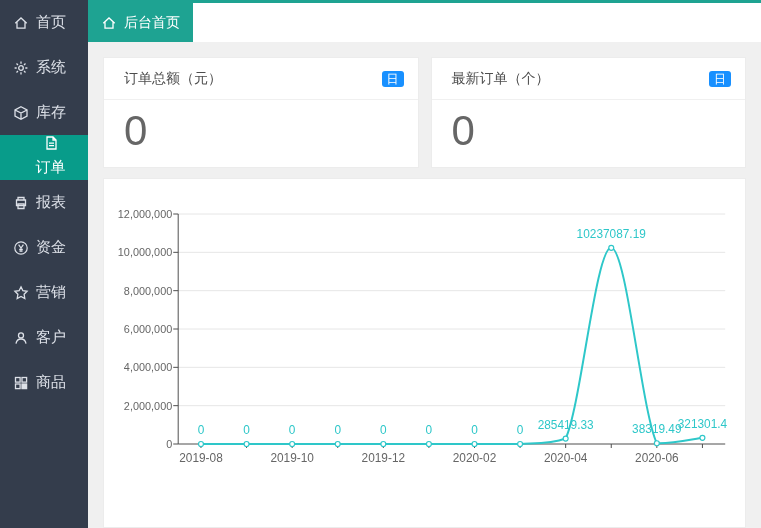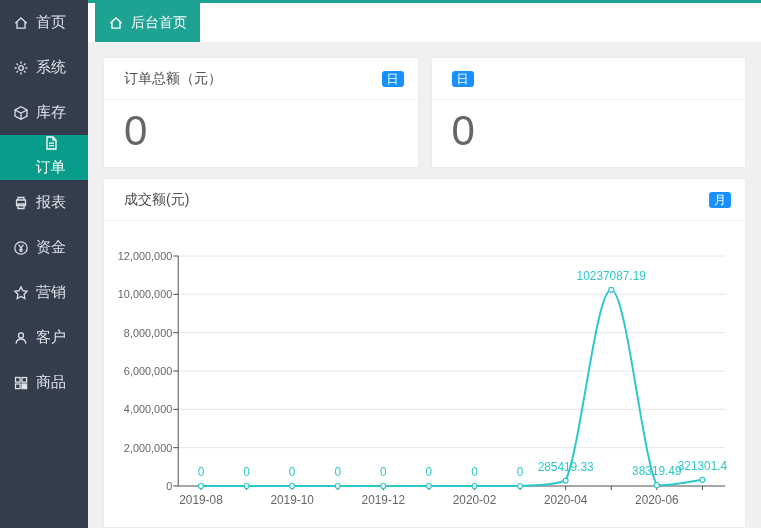--- a/index.html
+++ b/index.html
@@ -7,21 +7,21 @@
   .app{width:761px;height:528px;display:flex;overflow:hidden;background:#84cc16;}
   
   .sidebar{width:88px;flex:0 0 88px;background:#343d4c;height:100%;}
   .side-item{height:45px;display:flex;align-items:center;padding-left:13px;gap:7px;
     color:#dde1e8;font-size:15px;cursor:pointer;box-sizing:border-box;}
   .side-item .ic{width:16px;height:16px;display:inline-flex;}
   .side-item.active{background:#089c8a;color:#ffffff;flex-direction:column;}
   
   .main{flex:1;display:flex;flex-direction:column;min-width:0;}
   .tabbar{height:42px;flex:0 0 42px;background:#ffffff;border-top:3px solid #1ea392;box-sizing:border-box;display:flex;}
-  .tab{margin-left:7px;width:105px;height:100%;background:#1ea392;color:#fff;font-size:14px;
+  .tab{width:105px;height:100%;background:#1ea392;color:#fff;font-size:14px;
     display:flex;align-items:center;justify-content:center;gap:7px;cursor:pointer;}
   .tab .ic{width:16px;height:16px;display:inline-flex;}
   .content{flex:1;background:#f0f0f0;padding:15px;box-sizing:border-box;overflow:hidden;}
   .cards-row{display:flex;gap:12px;}
   .stat-card{flex:1;background:#fff;border:1px solid #ececec;height:111px;box-sizing:border-box;}
   .card-head{height:42px;display:flex;align-items:center;justify-content:space-between;
     padding:0 14px 0 20px;border-bottom:1px solid #f0f0f0;box-sizing:border-box;}
   .card-title{font-size:14px;color:#4d4d4d;}
   .badge{background:#1890ff;color:#fff;font-size:12px;line-height:16px;padding:0 5px;border:none;
     border-radius:3px;cursor:pointer;font-family:inherit;}
@@ -132,31 +132,28 @@
         <section class="stat-card">
           <header class="card-head">
             <span class="card-title">订单总额（元）</span>
             <button class="badge">日</button>
           </header>
           <div class="card-value">0</div>
         </section>
 
         <section class="stat-card">
           <header class="card-head">
+            <span class="card-title">最新订单（个）</span>
             <button class="badge">日</button>
           </header>
           <div class="card-value">0</div>
         </section>
       </div>
 
       <section class="chart-card">
-        <header class="card-head">
-          <span class="card-title">成交额(元)</span>
-          <button class="badge">月</button>
-        </header>
         <div class="chart-body" id="chart-body">
             <svg viewBox="0 0 648 305" width="100%" height="305" preserveAspectRatio="none">
               <defs>
                 <clipPath id="yclip">
                   <rect x="14" y="18" width="56" height="256"></rect>
                 </clipPath>
               </defs>
               <line x1="70" y1="265" x2="75" y2="265" stroke="#4e4e4e" stroke-width="1"></line>
               <line x1="75" y1="226.66666666666669" x2="628" y2="226.66666666666669" stroke="#e6e6e6" stroke-width="1"></line>
               <line x1="70" y1="226.66666666666669" x2="75" y2="226.66666666666669" stroke="#4e4e4e" stroke-width="1"></line>

